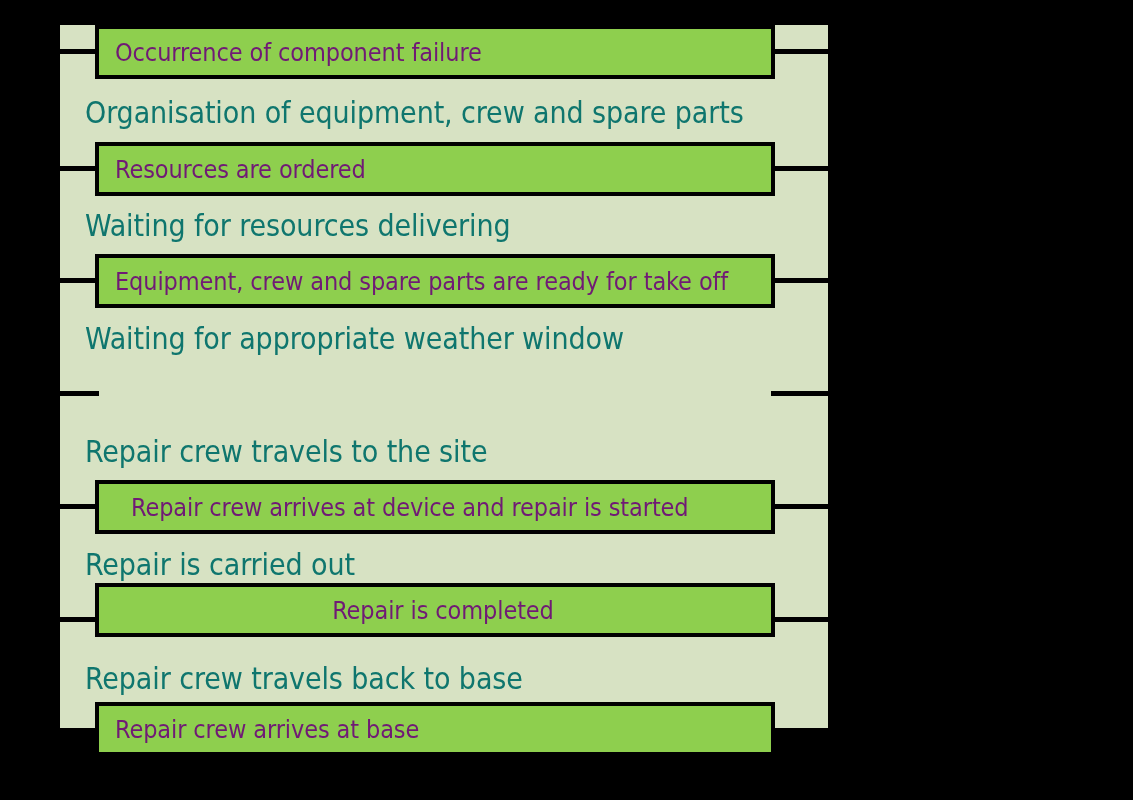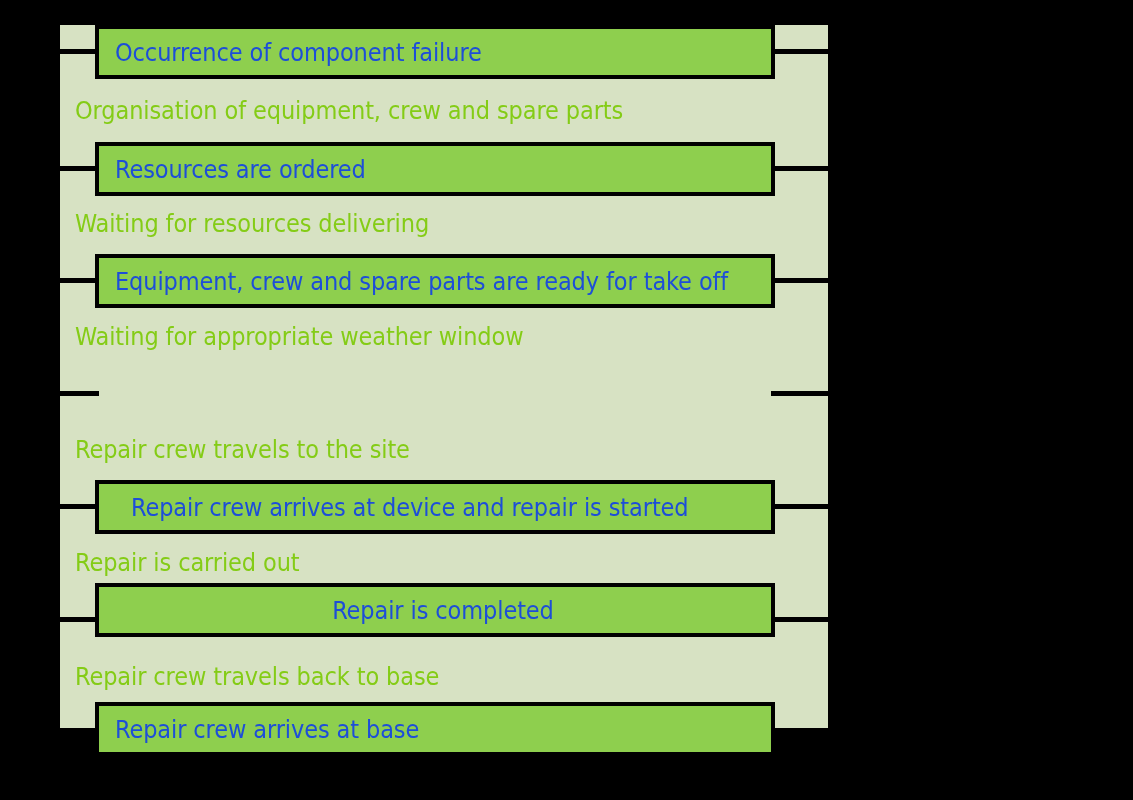--- a/index.html
+++ b/index.html
@@ -43,21 +43,21 @@
     background: #8ecf4e;
     border: 4px solid #000000;
     display: flex;
     align-items: center;
     z-index: 3;
   }
   .event-label {
     padding-left: 16px;
     font-size: 25px;
     line-height: 1;
-    color: #1d4ed8;
+    color: #701a75;
     letter-spacing: -0.1px;
     white-space: nowrap;
   }
 
   
   .stub-left {
     position: absolute;
     left: 60px;
     width: 39px;
     height: 5px;
@@ -70,24 +70,24 @@
     left: 771px;
     width: 57px;
     height: 5px;
     background: #000000;
     z-index: 2;
   }
 
   
   .activity {
     position: absolute;
-    left: 75px;
-    font-size: 25px;
+    left: 85px;
+    font-size: 30px;
     line-height: 1;
-    color: #84cc16;
+    color: #0f766e;
     letter-spacing: -0.1px;
     white-space: nowrap;
     z-index: 3;
   }
 
   
   .left-notch {
     position: absolute;
     left: 60px;
     width: 39px;

